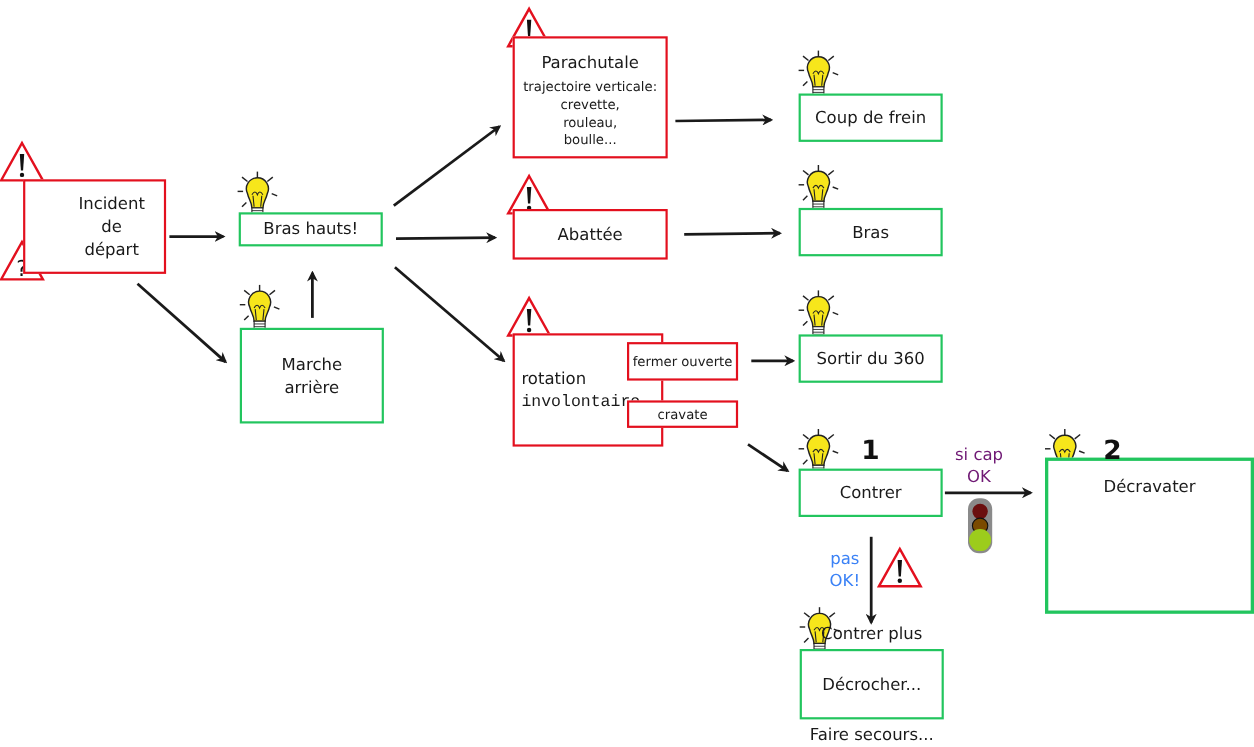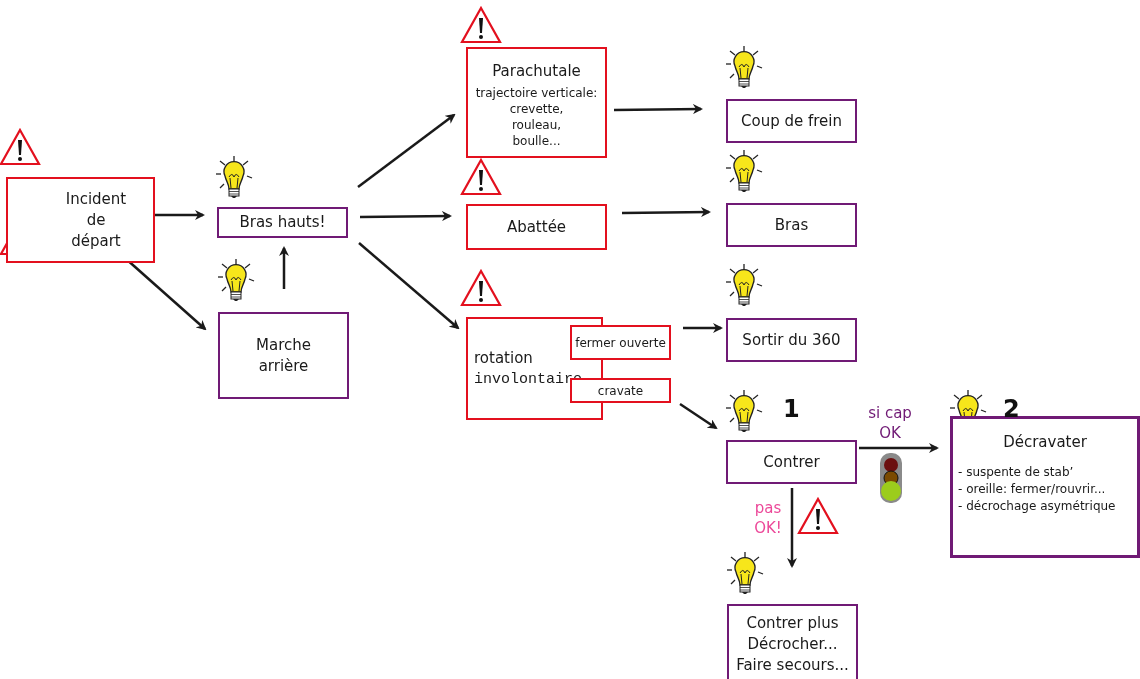--- a/index.html
+++ b/index.html
@@ -1,23 +1,23 @@
 <!DOCTYPE html>
 <html><head>
 <meta charset="utf-8">
 <style>
   html, body { margin:0; padding:0; background:#ffffff; }
   body { width:1140px; height:679px; position:relative; overflow:hidden;
          font-family:"DejaVu Sans", sans-serif; color:#1a1a1a; }
   #canvas { position:absolute; left:0; top:0; width:1140px; height:679px; }
   .box { position:absolute; box-sizing:border-box; background:#fff;
          display:flex; flex-direction:column; align-items:center; justify-content:center;
-         text-align:center;margin-top:14px; }
+         text-align:center; }
   .red { border:2px solid #e3101e; }
-  .green { border:2px solid #701a75; }
+  .green { border:2px solid #22c55e; }
   .thick { border-width:3px; }
   .t { font-size:15px; line-height:21px; }
   .ts { font-size:12px; line-height:16px; }
   .lbl { position:absolute; text-align:center; font-size:15px; line-height:20px; }
   .num { position:absolute; font-size:24px; font-weight:bold; color:#111; }
   ul.steps { list-style:none; margin:0; padding:0; text-align:left; font-size:12px; line-height:17px; }
 </style>
 </head>
 <body>
 
@@ -81,21 +81,21 @@
   <use href="#bulb" x="745" y="576"></use>
 
   <g>
     <rect x="880" y="453" width="22" height="50" rx="10" fill="#8a8a8a"></rect>
     <circle cx="891" cy="465" r="7" fill="#6b0f0f"></circle>
     <circle cx="891" cy="478" r="7" fill="#7a4a00" stroke="#111" stroke-width="1"></circle>
     <circle cx="891" cy="491" r="10" fill="#9ccc1c"></circle>
   </g>
 </svg>
 
-<div class="box red t" style="left:6px;top:163px;width:149px;height:86px;padding-left:31px;">
+<div class="box red t" style="left:21px;top:163px;width:130px;height:86px;padding-left:31px;">
   <div>Incident</div>
   <div>de</div>
   <div>départ</div>
 </div>
 
 <div class="box green t" style="left:217px;top:193px;width:131px;height:31px;">
   <div>Bras hauts!</div>
 </div>
 
 <div class="box green t" style="left:218px;top:298px;width:131px;height:87px;">
@@ -138,36 +138,31 @@
 
 <div class="box green t" style="left:726px;top:304px;width:131px;height:44px;">
   <div>Sortir du 360</div>
 </div>
 
 <div class="box green t" style="left:726px;top:426px;width:131px;height:44px;">
   <div>Contrer</div>
 </div>
 <div class="num" style="left:783px;top:395px;">1</div>
 
-<div class="box green thick" style="left:950px;top:402px;width:190px;height:142px;justify-content:flex-start;padding-top:13px;">
+<div class="box green thick" style="left:950px;top:416px;width:190px;height:142px;justify-content:flex-start;padding-top:13px;">
   <div class="t" style="margin-bottom:11px;">Décravater</div>
-  <ul class="steps" style="align-self:flex-start;padding-left:5px;">
-    <li>- suspente de stab’</li>
-    <li>- oreille: fermer/rouvrir...</li>
-    <li>- décrochage asymétrique</li>
-  </ul>
 </div>
 <div class="num" style="left:1003px;top:395px;">2</div>
 
-<div class="box green t" style="left:727px;top:590px;width:131px;height:80px;">
+<div class="box green t" style="left:727px;top:590px;width:131px;height:64px;gap:25px;">
   <div>Contrer plus</div>
   <div>Décrocher...</div>
   <div>Faire secours...</div>
 </div>
 
 <div class="lbl" style="left:858px;top:403px;width:64px;color:#701a75;">
   <div>si cap</div>
   <div>OK</div>
 </div>
-<div class="lbl" style="left:746px;top:498px;width:44px;color:#ec4899;">
+<div class="lbl" style="left:746px;top:498px;width:44px;color:#3b82f6;">
   <div>pas</div>
   <div>OK!</div>
 </div>
 
 </body></html>

